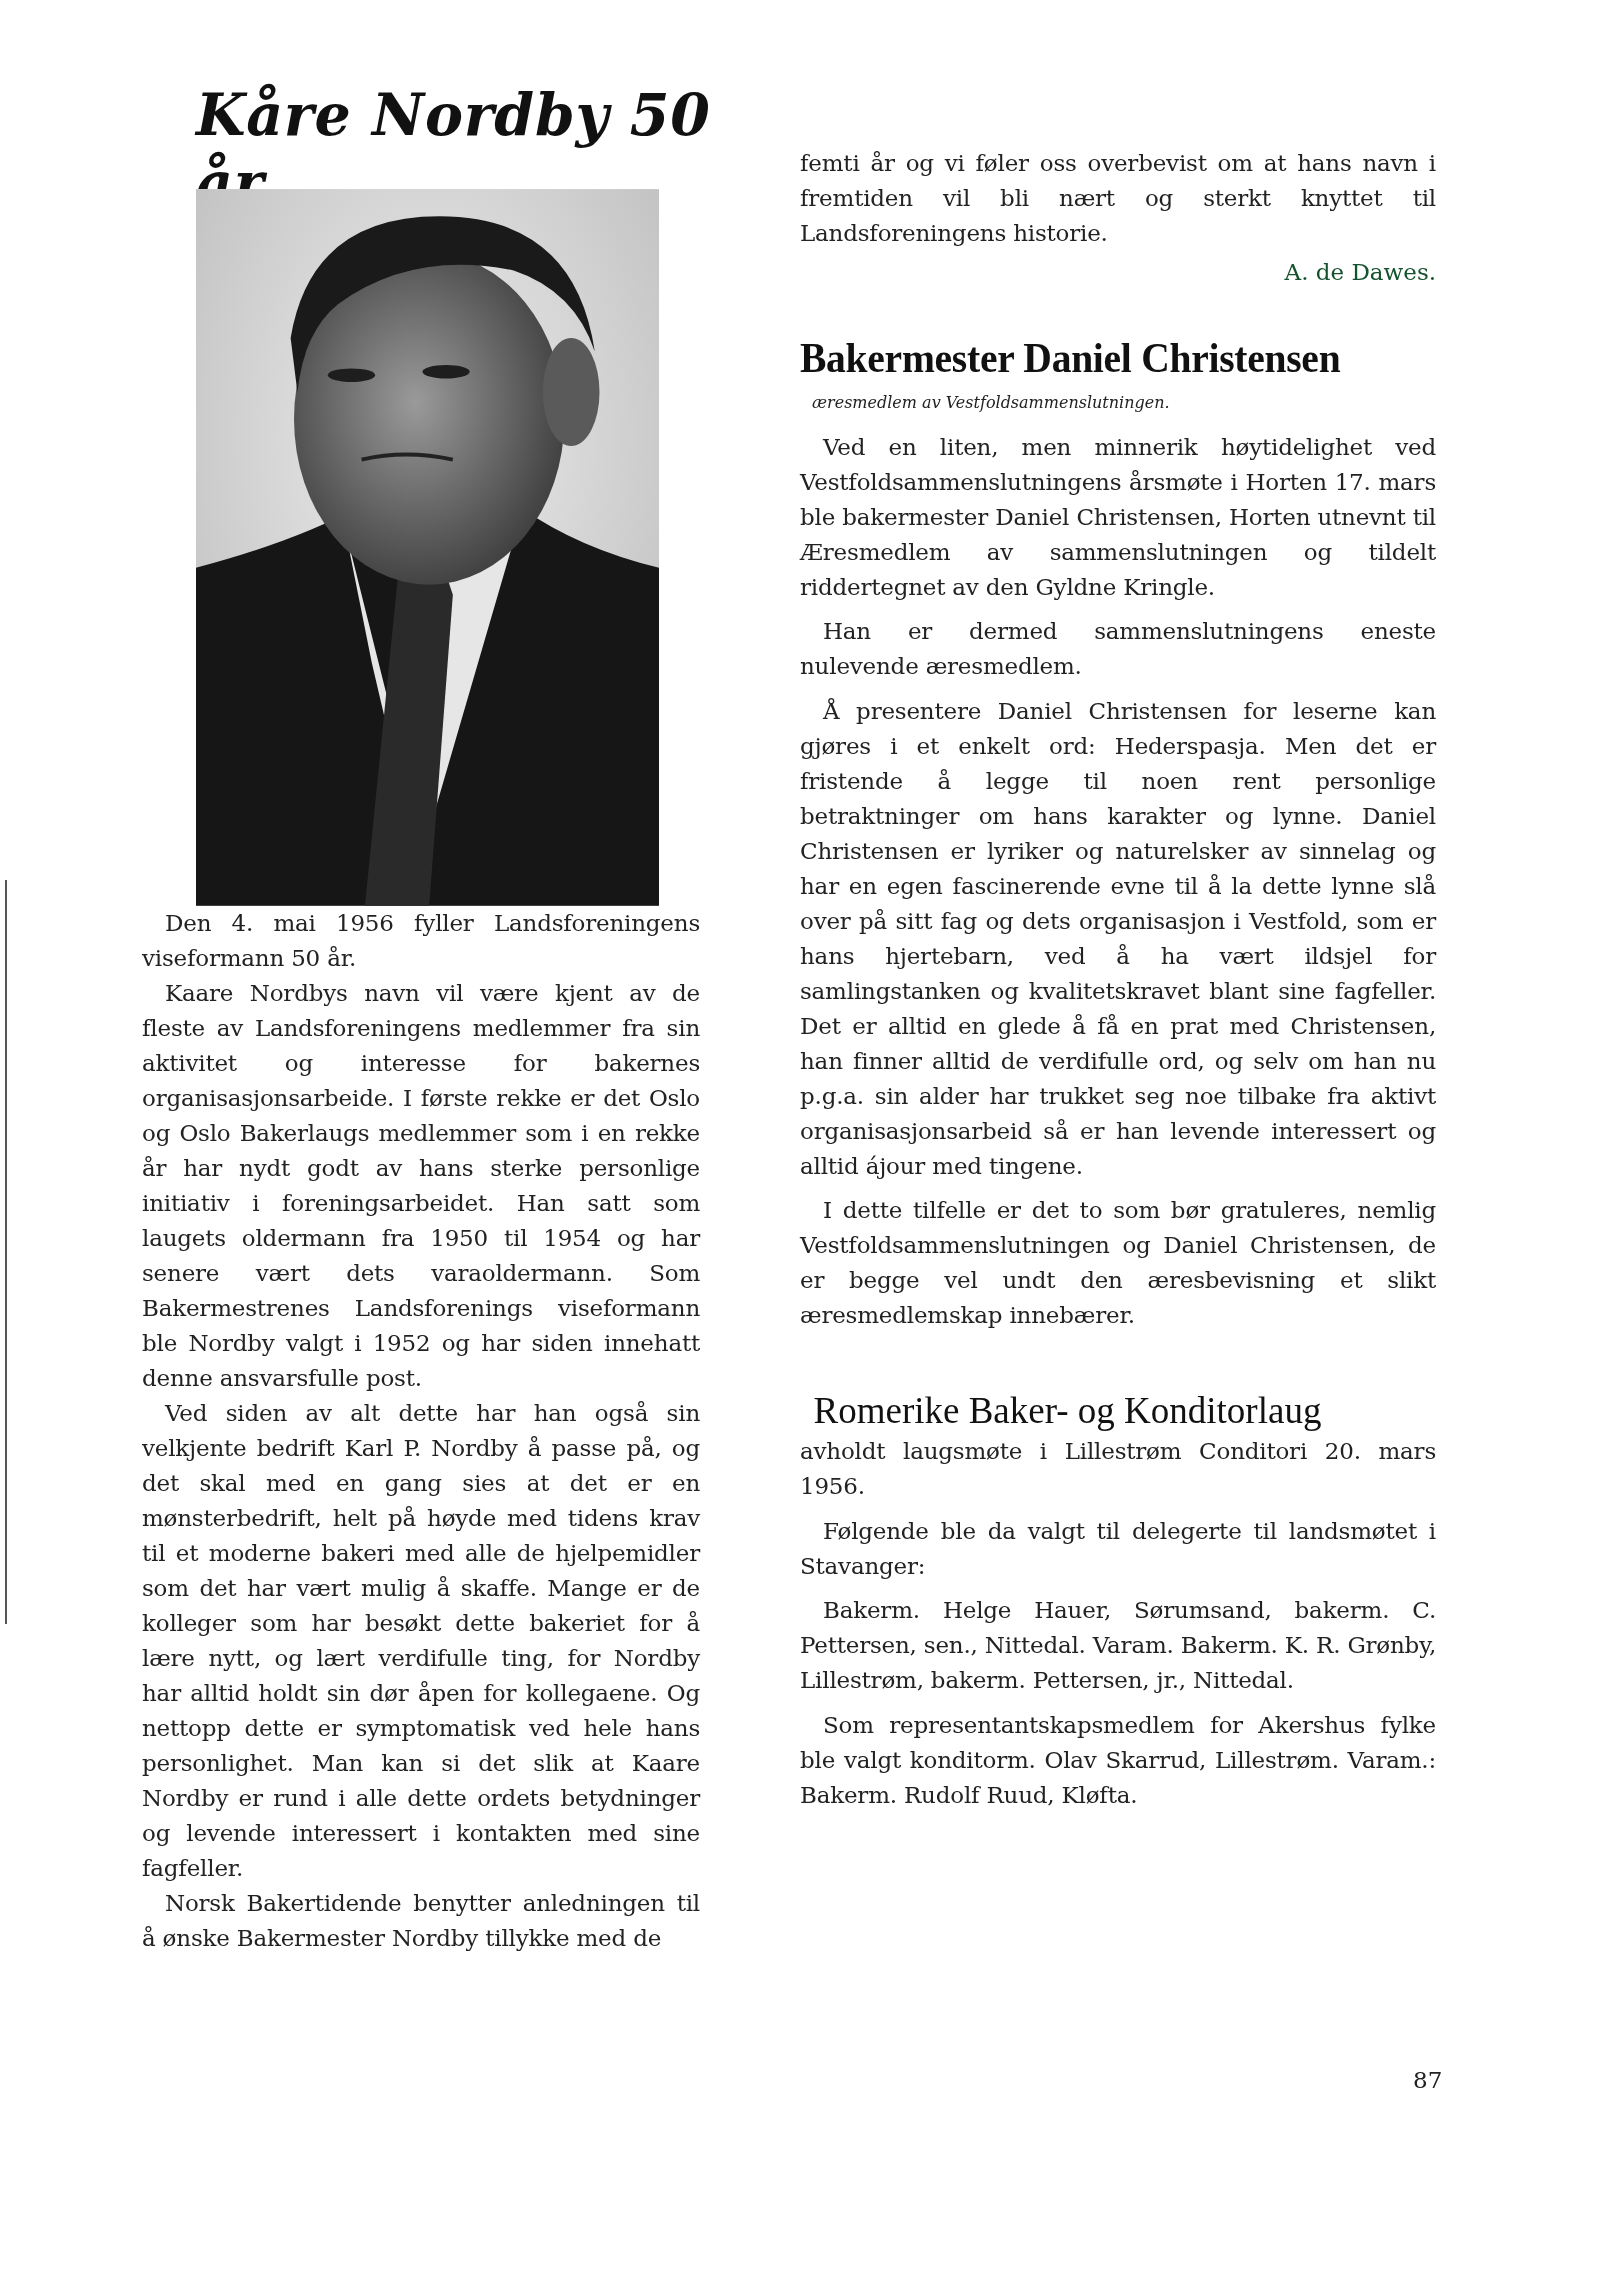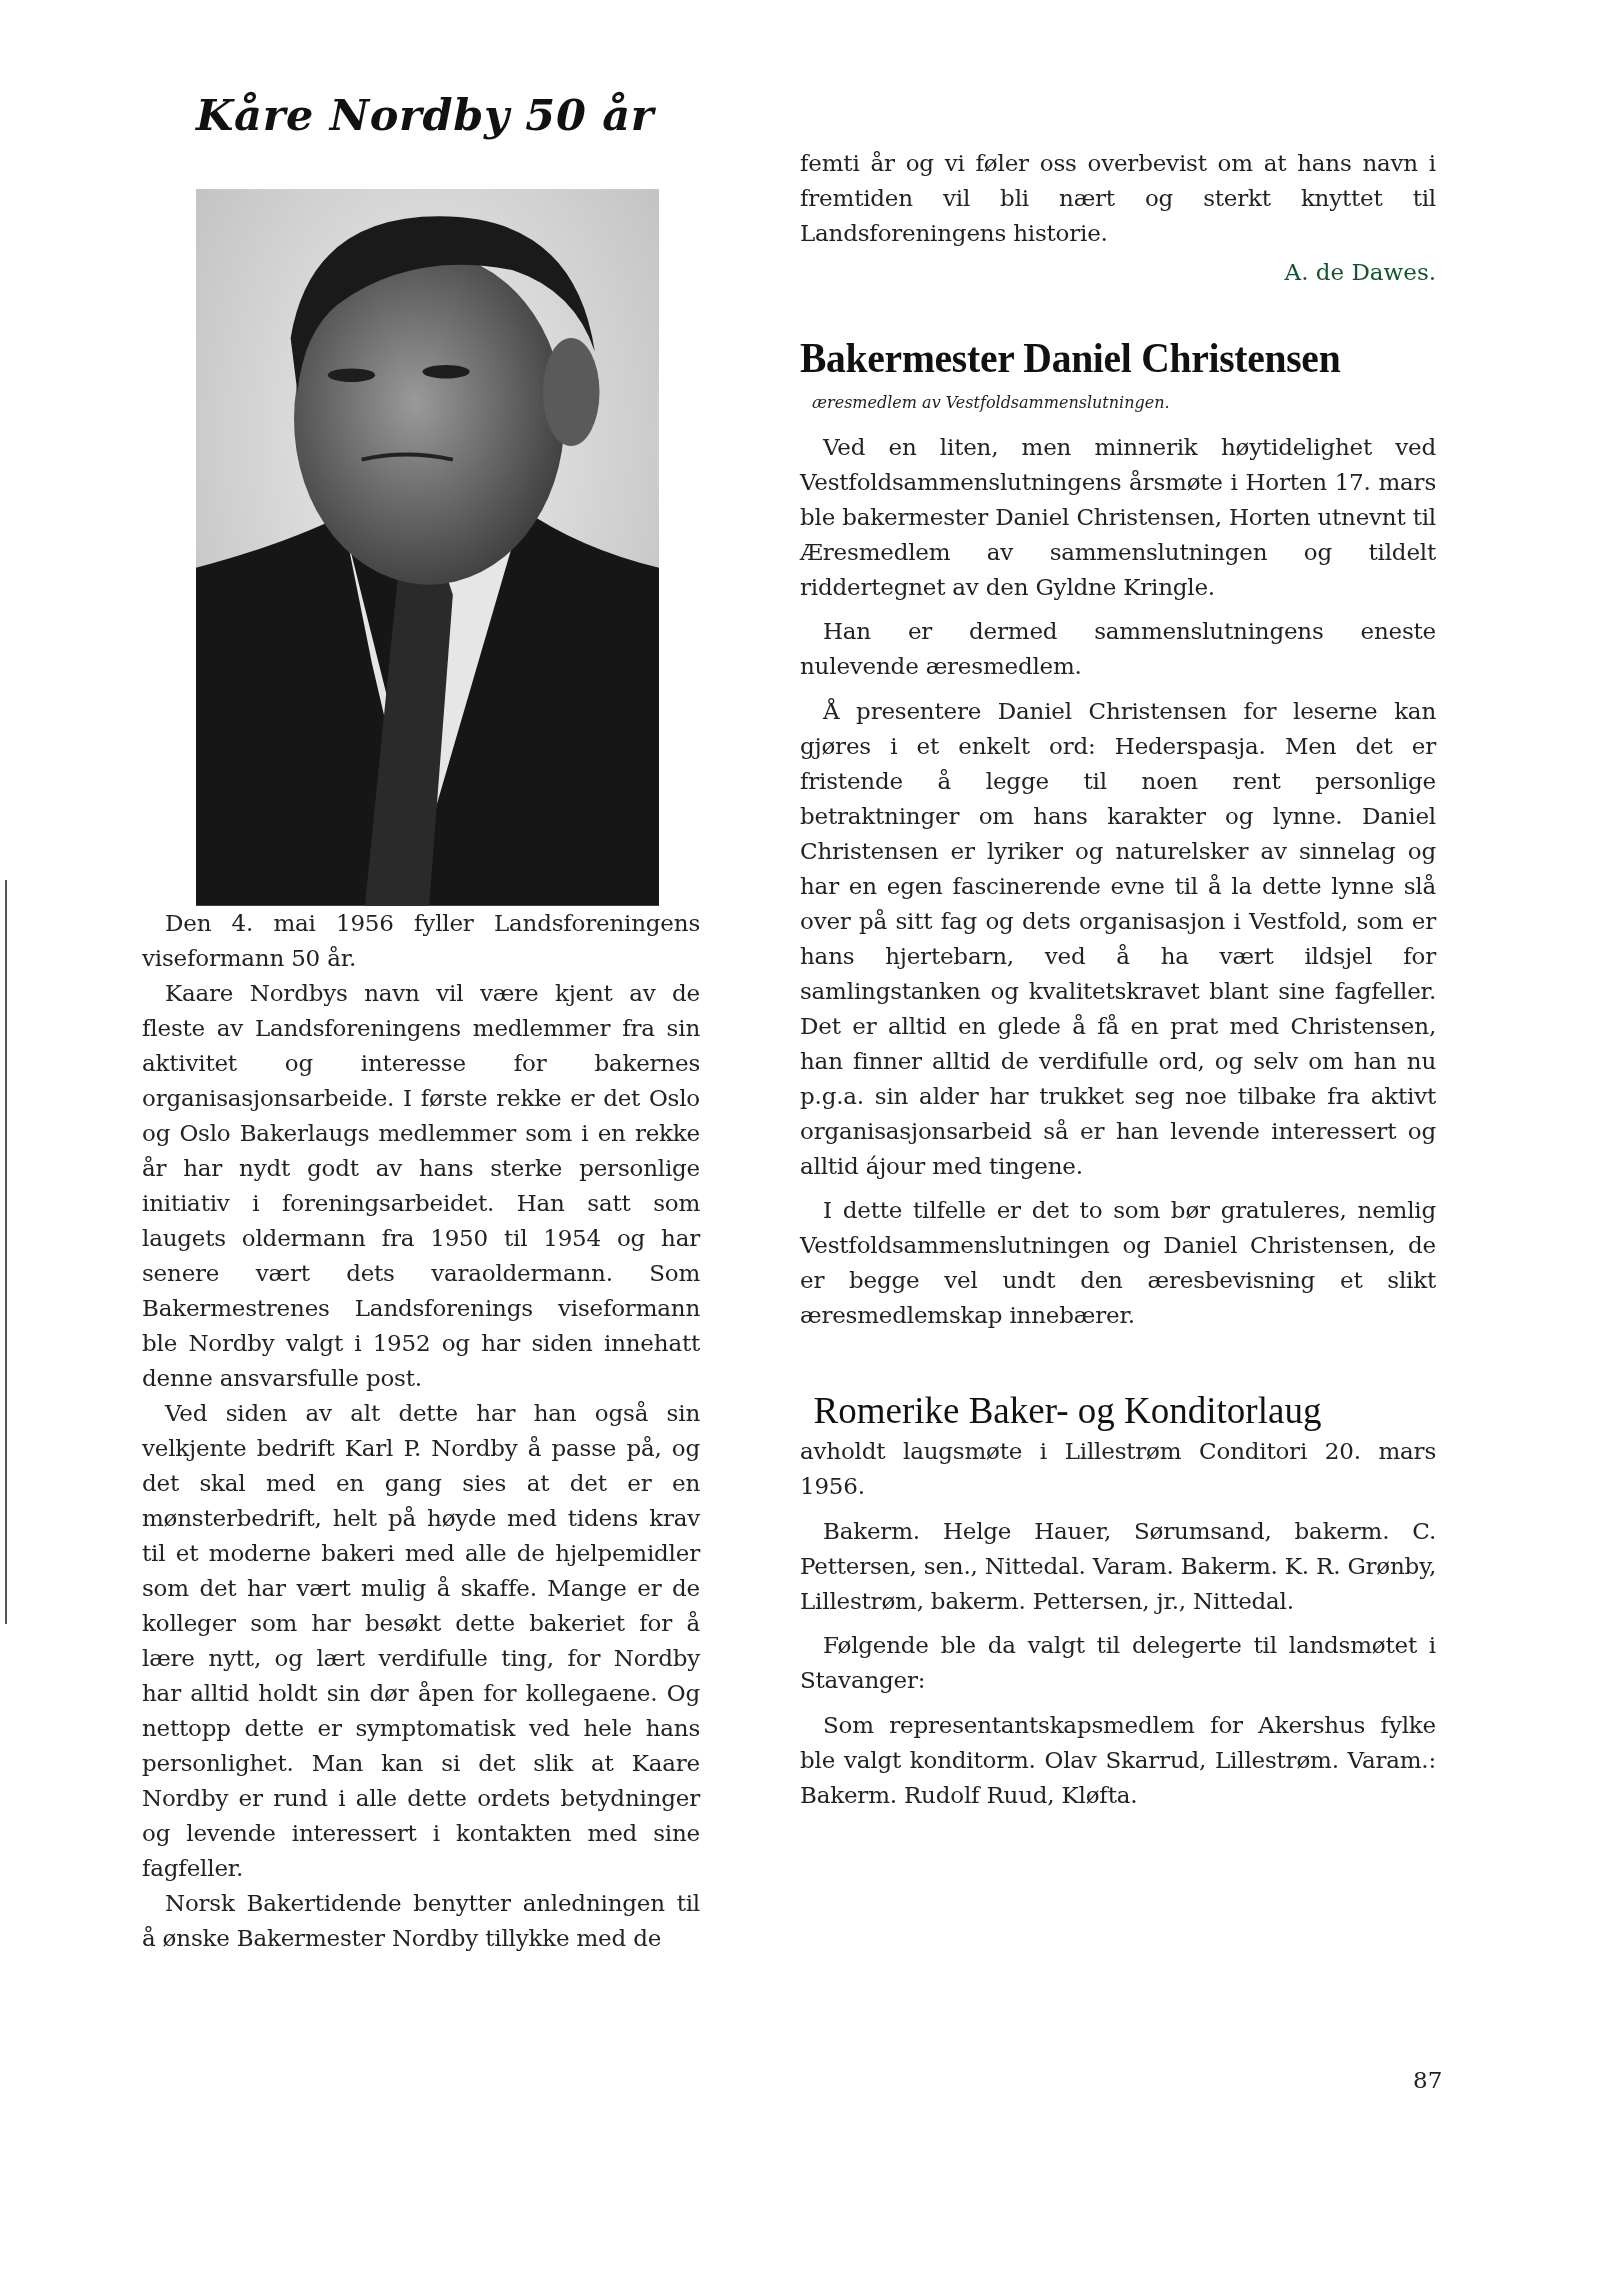--- a/index.html
+++ b/index.html
@@ -1,21 +1,21 @@
 <!DOCTYPE html>
 <html style="font-size:10.8px"><head>
 <meta charset="utf-8">
 <style>
   html, body { margin:0; padding:0; background:#ffffff; }
   body { width:1608px; height:2295px; position:relative; overflow:hidden; color:#222; font-family:"DejaVu Serif", serif; }
   .edge-line { position:absolute; left:5.4px; top:880px; width:2px; height:744px; background:#555; }
   .col { position:absolute; }
   #left-col { left:196px; top:74px; width:558px; }
   #right-col { left:800px; top:101px; width:636px;margin-top:45px; }
-  .script-title { font-family:"DejaVu Serif", serif; font-style:italic; font-size:43px; letter-spacing:0.7px; color:#111; margin:6.8px 0 0 0; height:108px; line-height:68px; }
+  .script-title { font-family:"DejaVu Serif", serif; font-style:italic; font-size:57px; letter-spacing:0.7px; color:#111; margin:6.8px 0 0 0; height:108px; line-height:68px; }
   .portrait { width:463px; height:717px; position:relative; overflow:hidden; background:#d8d8d8; }
   .p { font-size:23px; line-height:35px; text-align:justify; margin:0; font-family:"DejaVu Serif", serif; color:#222; letter-spacing:-0.2px; }
   .p.indent { text-indent:23px; }
   .p.gap { margin-top:9.5px; }
   .sig { font-size:23px; line-height:35px; text-align:right; margin:4px 0 0 0; color:#14532d; }
   .h-bold { font-family:"Liberation Serif", serif; font-weight:bold; font-size:43px; line-height:54px; margin:0; color:#111; letter-spacing:-0.3px; transform:scaleX(0.92); transform-origin:left; white-space:nowrap; }
   .subtitle { font-style:italic; font-size:16px; line-height:35px; margin:0 0 9.5px 12px; color:#222; }
   .h-bold2 { font-family:"Liberation Serif", serif; font-weight:normal; font-size:37px; line-height:47px; margin:0 0 0 13.5px; color:#111; white-space:nowrap; }
   .page-no { position:absolute; left:1413px; top:2067px; font-size:23px; font-family:"DejaVu Serif", serif; color:#222; }
   #left-text { padding-left:0; width:558px; margin-left:-54px; }
@@ -75,19 +75,19 @@
   <h2 class="h-bold">Bakermester Daniel Christensen</h2>
   <p class="subtitle">æresmedlem av Vestfoldsammenslutningen.</p>
   <p class="p indent">Ved en liten, men minnerik høytidelighet ved Vestfoldsammenslutningens årsmøte i Horten 17. mars ble bakermester Daniel Christensen, Horten utnevnt til Æresmedlem av sammenslutningen og tildelt riddertegnet av den Gyldne Kringle.</p>
   <p class="p indent gap">Han er dermed sammenslutningens eneste nulevende æresmedlem.</p>
   <p class="p indent gap">Å presentere Daniel Christensen for leserne kan gjøres i et enkelt ord: Hederspasja. Men det er fristende å legge til noen rent personlige betraktninger om hans karakter og lynne. Daniel Christensen er lyriker og naturelsker av sinnelag og har en egen fascinerende evne til å la dette lynne slå over på sitt fag og dets organisasjon i Vestfold, som er hans hjertebarn, ved å ha vært ildsjel for samlingstanken og kvalitetskravet blant sine fagfeller. Det er alltid en glede å få en prat med Christensen, han finner alltid de verdifulle ord, og selv om han nu p.g.a. sin alder har trukket seg noe tilbake fra aktivt organisasjonsarbeid så er han levende interessert og alltid ájour med tingene.</p>
   <p class="p indent gap">I dette tilfelle er det to som bør gratuleres, nemlig Vestfoldsammenslutningen og Daniel Christensen, de er begge vel undt den æresbevisning et slikt æresmedlemskap innebærer.</p>
 
   <div style="height:54px"></div>
   <h2 class="h-bold2">Romerike Baker- og Konditorlaug</h2>
   <p class="p">avholdt laugsmøte i Lillestrøm Conditori 20. mars 1956.</p>
+  <p class="p indent gap">Følgende ble da valgt til delegerte til landsmøtet i Stavanger:</p>
   <p class="p indent gap">Bakerm. Helge Hauer, Sørumsand, bakerm. C. Pettersen, sen., Nittedal. Varam. Bakerm. K. R. Grønby, Lillestrøm, bakerm. Pettersen, jr., Nittedal.</p>
-  <p class="p indent gap">Følgende ble da valgt til delegerte til landsmøtet i Stavanger:</p>
   <p class="p indent gap">Som representantskapsmedlem for Akershus fylke ble valgt konditorm. Olav Skarrud, Lillestrøm. Varam.: Bakerm. Rudolf Ruud, Kløfta.</p>
 </div>
 
 <div class="page-no">87</div>
 
 
 </body></html>

